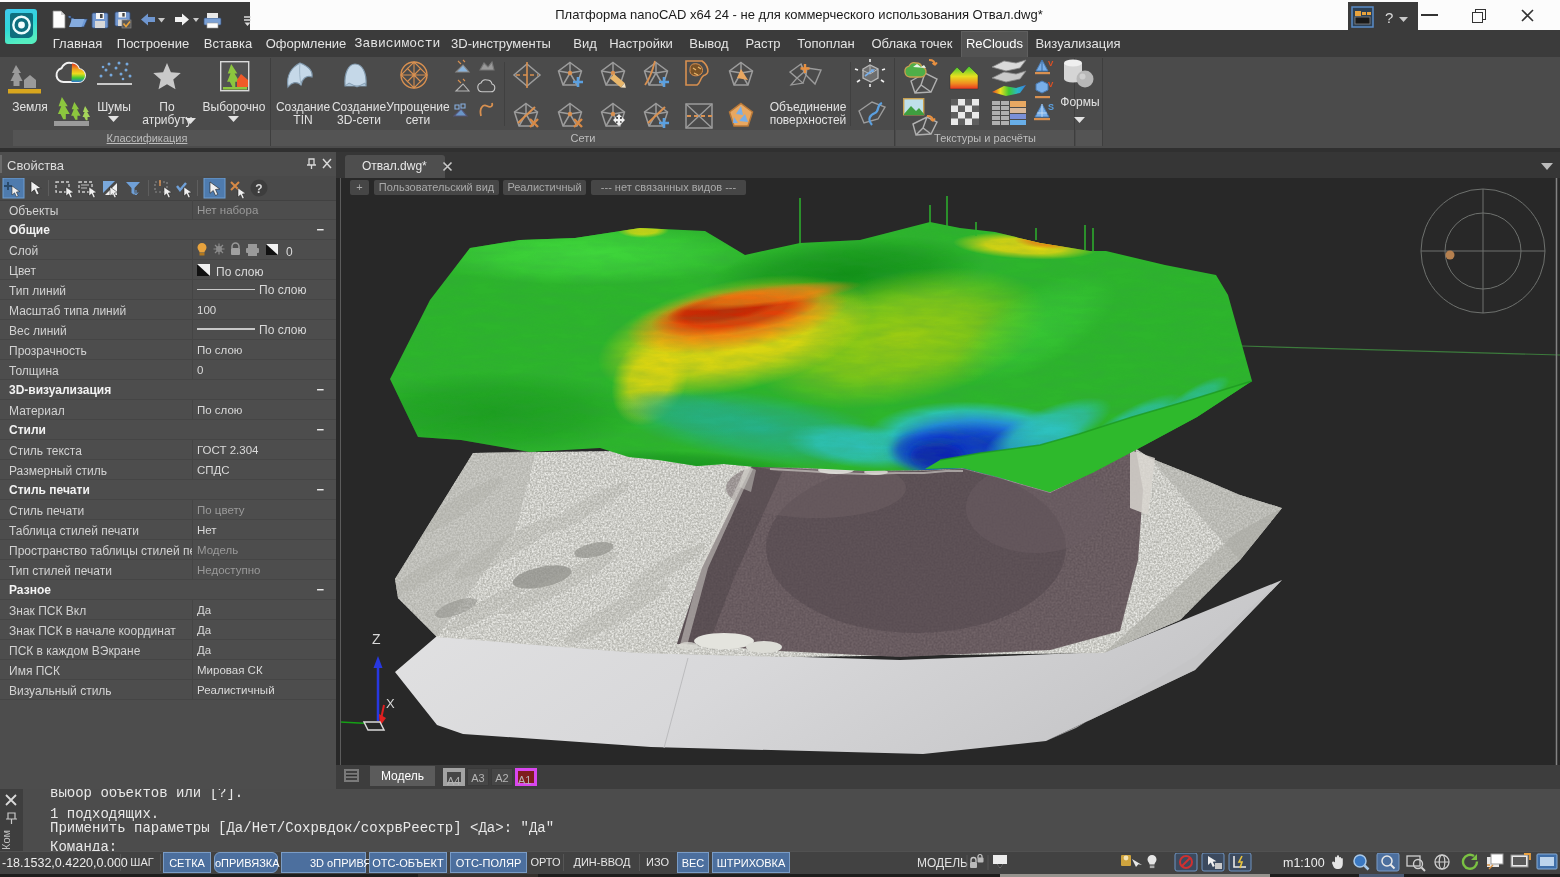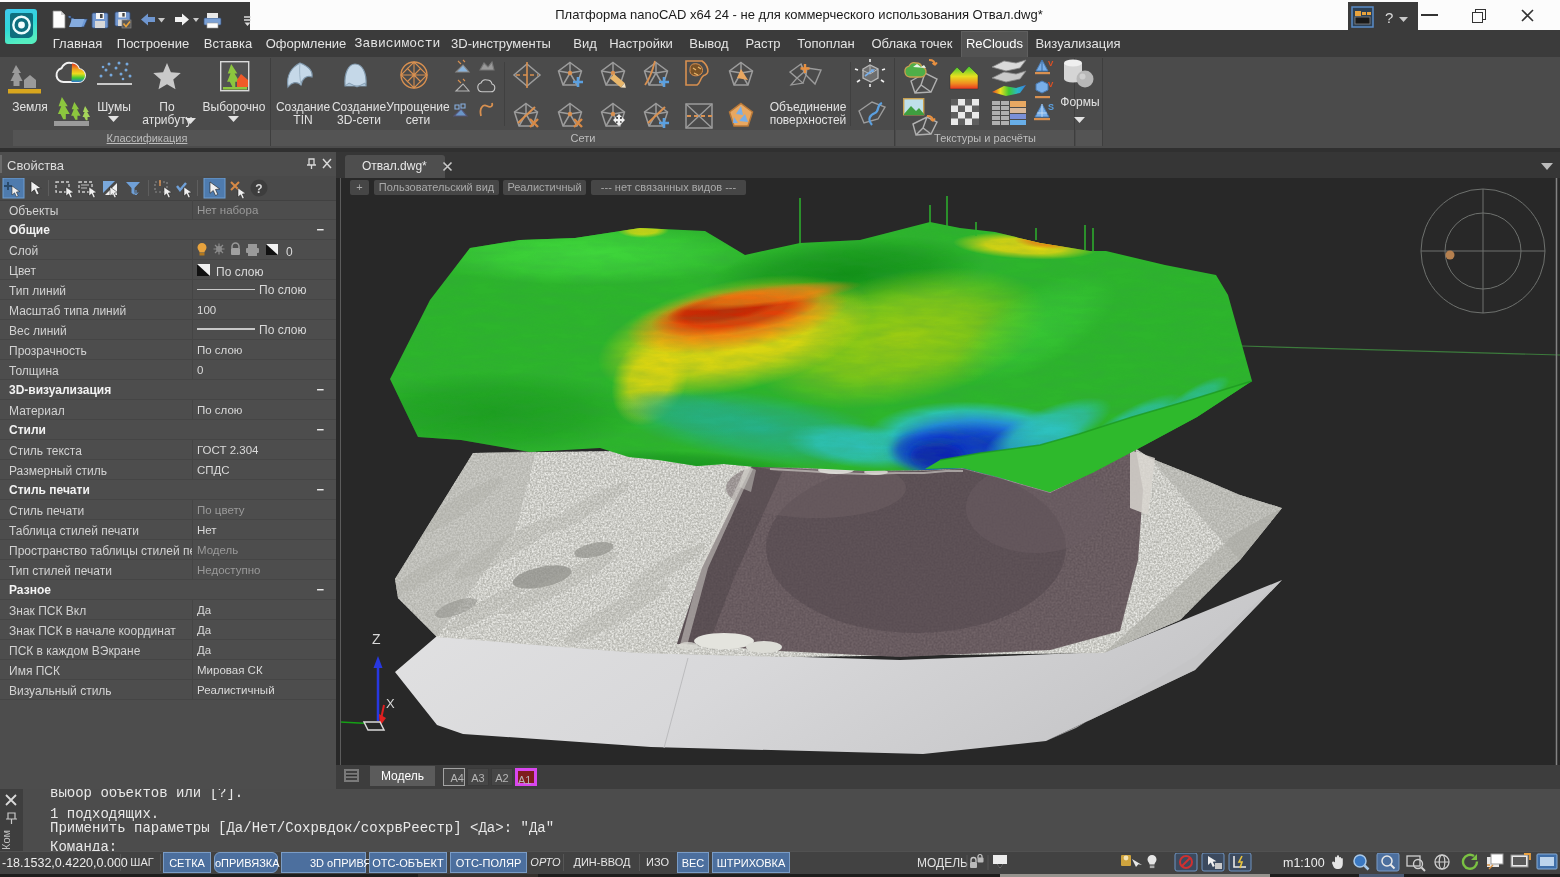--- a/index.html
+++ b/index.html
@@ -803,21 +803,21 @@
 <div class="vbtn" style="left:374px;width:125px;">Пользовательский вид</div>
 <div class="vbtn" style="left:503px;width:83px;">Реалистичный</div>
 <div class="vbtn" style="left:591px;width:155px;">--- нет связанных видов ---</div>
 
 <div class="abs" style="left:336px;top:765px;width:1224px;height:24px;background:#3d3d3d;"></div>
 <svg class="abs" style="left:344px;top:769px;" width="16" height="14">
     <rect x="0" y="0" width="15" height="13" fill="#7a7a7a"></rect>
     <path d="M2,3 h11 M2,6.5 h11 M2,10 h11" stroke="#2d2d2d" stroke-width="1.6"></path>
   </svg>
 <div class="abs" style="left:370px;top:766px;width:65px;height:20px;background:#5b5b5b;color:#fff;font-size:12px;text-align:center;line-height:20px;">Модель</div>
-<div class="abs" style="left:443px;top:768px;width:22px;height:18px;background:#464646;border:1px solid #a3a3a3;color:#b4b4b4;font-size:11px;text-align:right;line-height:18px;box-sizing:border-box;">A4</div>
+<div class="abs" style="left:443px;top:768px;width:22px;height:18px;background:#464646;border:4px solid #a3a3a3;color:#b4b4b4;font-size:11px;text-align:left;line-height:18px;box-sizing:border-box;">A4</div>
 <div class="abs" style="left:467px;top:768px;width:22px;height:18px;background:#464646;border:1px solid #3a3a3a;color:#b4b4b4;font-size:11px;text-align:center;line-height:18px;box-sizing:border-box;">A3</div>
 <div class="abs" style="left:491px;top:768px;width:22px;height:18px;background:#464646;border:1px solid #3a3a3a;color:#b4b4b4;font-size:11px;text-align:center;line-height:18px;box-sizing:border-box;">A2</div>
 <div class="abs" style="left:515px;top:768px;width:22px;height:18px;background:#7f1d1d;border:3px solid #d946ef;color:#b4b4b4;font-size:11px;text-align:left;line-height:18px;box-sizing:border-box;">A1</div>
 
 <div class="abs" style="left:0;top:789px;width:1560px;height:63px;background:#4c4c4c;"></div>
 <div class="abs" style="left:0;top:789px;width:23px;height:62px;background:#3e3e3e;"></div>
 <svg class="abs" style="left:4px;top:793px;" width="16" height="40">
   <path d="M2,2 L12,12 M12,2 L2,12" stroke="#d9d9d9" stroke-width="1.8"></path>
   <path d="M4,20 h7 v6 h-7 z M7.5,26 v5 M2,26 h11" stroke="#c9c9c9" stroke-width="1.2" fill="none"></path>
 </svg>
@@ -830,21 +830,21 @@
 <div class="abs" style="left:0;top:851px;width:1560px;height:23px;background:#424242;border-top:1px solid #515151;box-sizing:border-box;"></div>
 <div class="abs" style="left:2px;top:856px;font-size:12.5px;color:#ececec;">-18.1532,0.4220,0.000</div>
 <div class="abs" style="left:120px;top:854px;width:1px;height:17px;background:#555;"></div>
 <div class="sbtn" style="left:125px;width:34px;">ШАГ</div>
 <div class="abs" style="left:160px;top:854px;width:1px;height:17px;background:#555;"></div>
 <div class="sbtn on" style="left:163px;width:48px;">СЕТКА</div>
 <div class="sbtn on" style="left:214px;width:64px;border-radius:6px;">оПРИВЯЗКА</div>
 <div class="sbtn on" style="left:281px;width:85px;padding-left:28px;">3D оПРИВЯЗКА</div>
 <div class="sbtn on" style="left:369px;width:78px;">ОТС-ОБЪЕКТ</div>
 <div class="sbtn on" style="left:450px;width:77px;">ОТС-ПОЛЯР</div>
-<div class="sbtn" style="left:529px;width:33px;font-style:italic;">ОРТО</div>
+<div class="sbtn" style="left:529px;width:33px;">ОРТО</div>
 <div class="abs" style="left:563px;top:854px;width:1px;height:17px;background:#555;"></div>
 <div class="sbtn" style="left:566px;width:72px;">ДИН-ВВОД</div>
 <div class="abs" style="left:639px;top:854px;width:1px;height:17px;background:#555;"></div>
 <div class="sbtn" style="left:641px;width:33px;">ИЗО</div>
 <div class="sbtn on" style="left:677px;width:32px;">ВЕС</div>
 <div class="sbtn on" style="left:712px;width:78px;">ШТРИХОВКА</div>
 <div class="abs" style="left:917px;top:856px;font-size:12px;color:#e2e2e2;">МОДЕЛЬ</div>
 <svg class="abs" style="left:966px;top:853px;" width="50" height="19">
   <path d="M1,2 v15 M22,2 v15" stroke="#555" stroke-width="1"></path>
   <g stroke="#c9c9c9" fill="#b9b9b9">

